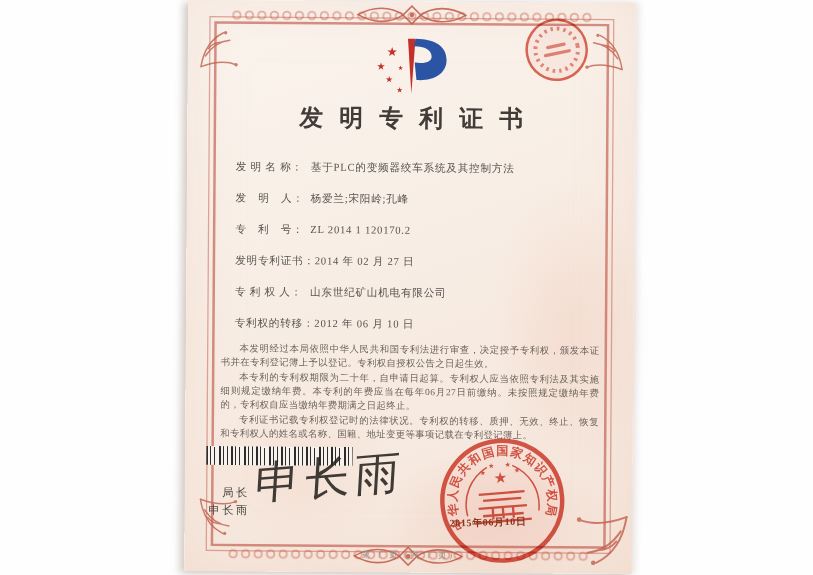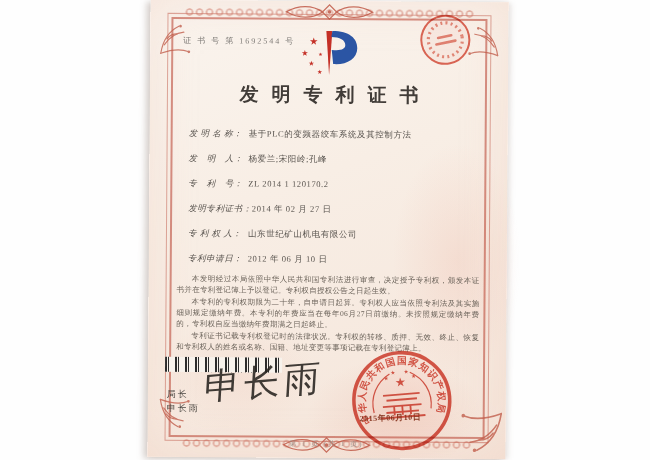--- a/index.html
+++ b/index.html
@@ -32,26 +32,26 @@
   .c-tr{right:8px;top:22px;transform:scaleX(-1);}
   .c-bl{left:10px;bottom:26px;transform:scaleY(-1);}
   .c-br{right:1px;bottom:3px;width:46px;height:46px;transform:scale(-1,-1);}
   .cert-no{position:absolute;left:33px;top:35px;font-size:8px;letter-spacing:2px;color:#7d7a76;}
   .logo{position:absolute;left:146px;top:27px;width:64px;height:50px;}
   .round-stamp{position:absolute;left:268px;top:11px;width:54px;height:54px;opacity:.85;transform:rotate(-12deg);mix-blend-mode:multiply;}
   .title{position:absolute;top:81px;left:0;width:100%;text-align:center;
     font-size:19px;font-weight:bold;color:#413c38;letter-spacing:13px;text-indent:13px;}
   .fields{position:absolute;left:39px;top:129px;width:290px;color:#59544f;}
   .frow{font-size:8.5px;line-height:9px;margin-bottom:16px;letter-spacing:.6px;white-space:nowrap;}
-  .flabel{display:inline-block;min-width:60px;font-style:italic;}
+  .flabel{display:inline-block;min-width:60px;}
   .paras{position:absolute;left:28px;top:273px;width:303px;color:#6b635a;}
   .paras p{margin:0 0 1px 0;font-size:7.5px;line-height:11px;text-indent:2em;text-align:justify;letter-spacing:.3px;}
   .barcode{position:absolute;left:17px;top:357px;width:117px;height:15px;background-color:#f7f2ec;
     background-image:repeating-linear-gradient(90deg,#2c2c2c 0px,#2c2c2c 1.5px,transparent 1.5px,transparent 3px,#2c2c2c 3px,#2c2c2c 4px,transparent 4px,transparent 6.5px,#2c2c2c 6.5px,#2c2c2c 7.2px,transparent 7.2px,transparent 10px);}
-  .signer{position:absolute;left:19px;top:387px;font-size:9px;line-height:14px;letter-spacing:2px;color:#4c4843;}
+  .signer{position:absolute;left:19px;top:387px;font-size:9px;line-height:14px;letter-spacing:2px;color:#4c4843;text-align:right;}
   .signature{position:absolute;left:56px;top:358px;font-size:36px;letter-spacing:4px;color:#27231f;
     transform:rotate(-5deg) skewX(-8deg);opacity:.88;white-space:nowrap;}
   .big-seal{position:absolute;left:201px;top:346px;width:106px;height:106px;transform:rotate(-5deg);
     mix-blend-mode:multiply;opacity:.92;}
   .seal-date{position:absolute;left:212px;top:411px;font-size:8px;letter-spacing:.5px;color:#86351f;
     transform:rotate(-2deg);z-index:6;font-weight:bold;white-space:nowrap;}
   .page-no{position:absolute;bottom:9px;left:0;width:100%;text-align:center;font-size:7px;letter-spacing:2px;color:#9b9089;}
 </style>
 </head>
 <body>
@@ -99,21 +99,20 @@
   <svg class="corner c-tr">
       <use href="#flourish"></use>
     </svg>
   <svg class="corner c-bl">
       <use href="#flourish"></use>
     </svg>
   <svg class="corner c-br">
       <use href="#flourish"></use>
     </svg>
 
-  <div class="cert-no">证 书 号 第 1692544 号</div>
 
   <svg class="logo" viewBox="0 0 64 50">
     <path d="M30 3 L36 3 L33 47 Z" fill="#c43027"></path>
     <path d="M36 3 C53 3 61 10 61 20 C61 31 50 37 37 36 L35.5 22 C45 23 49 21 49 17 C49 12 43.5 9 35 9 Z" fill="#2b55a4"></path>
     <text x="13" y="17" font-size="10" fill="#c43027">★</text>
     <text x="5" y="28" font-size="8" fill="#c43027">★</text>
     <text x="12" y="38" font-size="7" fill="#c43027">★</text>
     <text x="21" y="46" font-size="6" fill="#c43027">★</text>
     <text x="22" y="28" font-size="5" fill="#c43027">★</text>
   </svg>
@@ -126,21 +125,21 @@
   </svg>
 
   <div class="title">发明专利证书</div>
 
   <div class="fields">
     <div class="frow"><span class="flabel">发 明 名 称：</span><span>基于PLC的变频器绞车系统及其控制方法</span></div>
     <div class="frow"><span class="flabel">发　明　人：</span><span>杨爱兰;宋阳岭;孔峰</span></div>
     <div class="frow"><span class="flabel">专　利　号：</span><span>ZL 2014 1 120170.2</span></div>
     <div class="frow"><span class="flabel">发明专利证书：</span><span>2014 年 02 月 27 日</span></div>
     <div class="frow"><span class="flabel">专 利 权 人：</span><span>山东世纪矿山机电有限公司</span></div>
-    <div class="frow"><span class="flabel">专利申请日：</span><span>2012 年 06 月 10 日</span></div>
+    <div class="frow"><span class="flabel">专利权的转移：</span><span>2012 年 06 月 10 日</span></div>
   </div>
 
   <div class="paras">
     <p>本发明经过本局依照中华人民共和国专利法进行审查，决定授予专利权，颁发本证书并在专利登记簿上予以登记。专利权自授权公告之日起生效。</p>
     <p>本专利的专利权期限为二十年，自申请日起算。专利权人应当依照专利法及其实施细则规定缴纳年费。本专利的年费应当在每年06月27日前缴纳。未按照规定缴纳年费的，专利权自应当缴纳年费期满之日起终止。</p>
     <p>专利证书记载专利权登记时的法律状况。专利权的转移、质押、无效、终止、恢复和专利权人的姓名或名称、国籍、地址变更等事项记载在专利登记簿上。</p>
   </div>
 
   <div class="barcode"></div>
 

